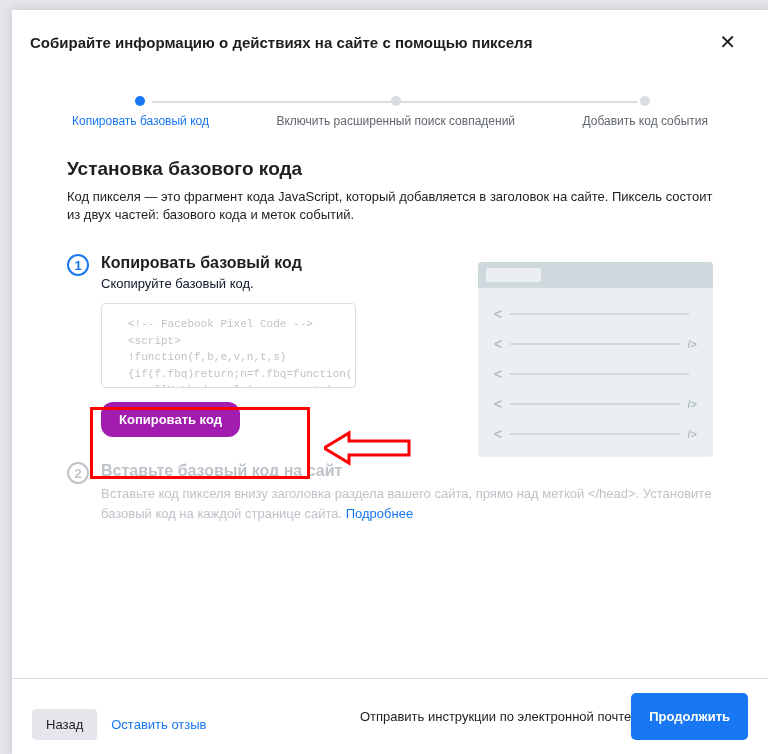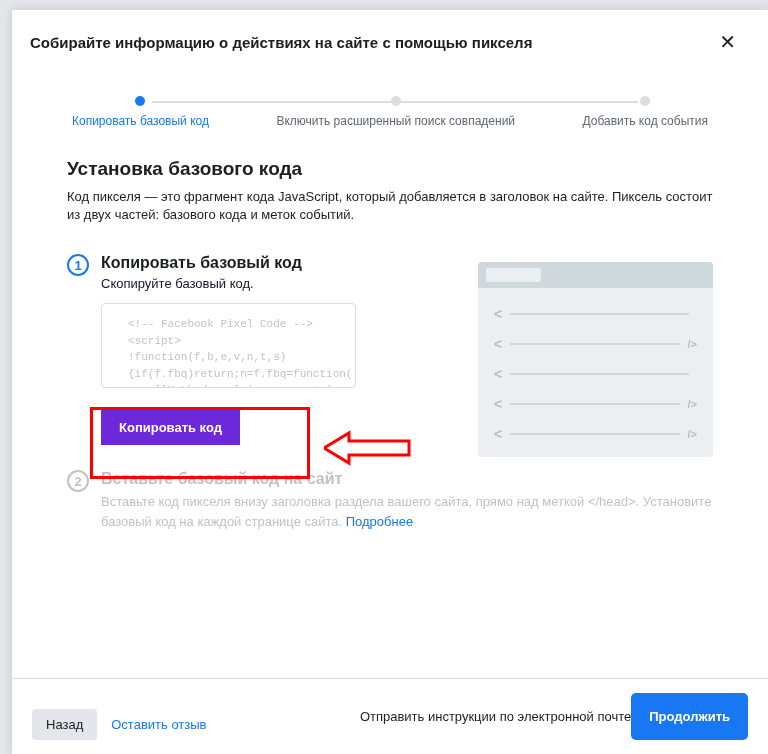--- a/index.html
+++ b/index.html
@@ -157,29 +157,29 @@
       font-family: "Courier New", monospace;
       font-size: 11px;
       color: #bec3c9;
       line-height: 1.5;
       height: 85px;
       overflow: hidden;
       white-space: pre;
       width: 255px;
     }
     .copy-btn {
-      background: #6d28d9;
+      background: #a21caf;
       color: #fff;
       border: none;
       padding: 10px 18px;
       font-size: 13px;
       font-weight: 600;
-      border-radius: 0;
-      cursor: pointer;
-      margin-top: 22px;
+      border-radius: 12px;
+      cursor: pointer;
+      margin-top: 14px;
     }
     .highlight-box {
       border: 3px solid #ff0000;
       position: absolute;
       left: 78px;
       top: 397px;
       width: 220px;
       height: 72px;
       pointer-events: none;
     }

